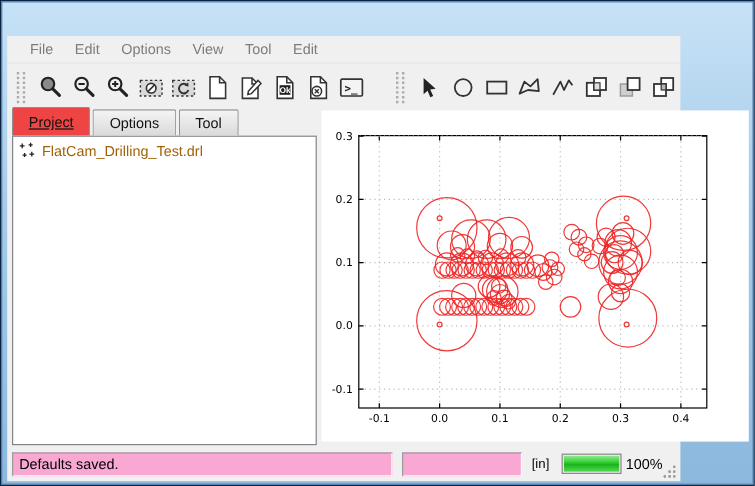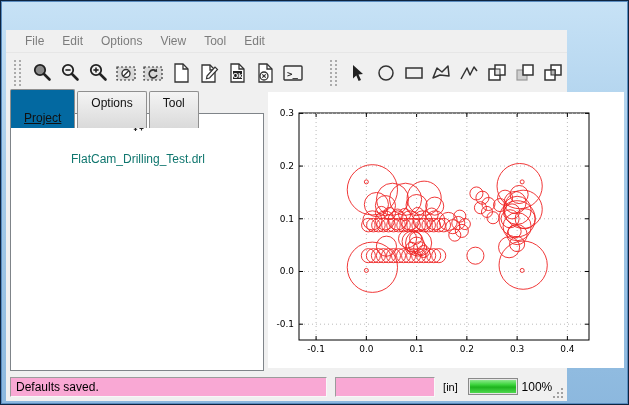--- a/index.html
+++ b/index.html
@@ -38,24 +38,24 @@
   .tb-btn { width:29px; height:29px; display:flex; align-items:center; justify-content:center; border-radius:2px; }
   .tb-gap { width:24px; }
 
   
   .tabbar { position:absolute; top:61px; left:4px; display:flex; z-index:3; }
   .tab {
     padding:4px 13px 3px; margin-right:2px; font-size:12px; color:#111;
     background: linear-gradient(180deg,#f4f4f4,#dadada);
     border:1px solid #8f8f8f; border-bottom:none; border-radius:2px 2px 0 0;
   }
-  .tab.active { background:#0369a1; padding-top:21px; margin-top:-2px; position:relative; z-index:4;text-decoration:underline; }
+  .tab.active { background:#ef4444; padding-top:5px; margin-top:-2px; position:relative; z-index:4;text-decoration:underline; }
 
   .tree-panel { position:absolute; top:83px; left:4px; width:254px; bottom:30px; background:#fff; border:1px solid #7f8489; z-index:2; }
-  .tree-item { display:flex; align-items:center; gap:18px; padding:4px 2px 2px 4px; color:#0f766e;flex-direction:column; }
+  .tree-item { display:flex; align-items:center; gap:4px; padding:4px 2px 2px 4px; color:#a16207; }
 
   
   .canvas { position:absolute; left:262px; top:62px; width:356px; height:276px; background:#fff; }
 
   
   .statusbar { position:absolute; left:0; right:0; bottom:0; height:29px; display:flex; align-items:center; padding:0 4px; }
   .sunken { background:#f9a8d4; border:1px solid #9b9b9b; border-bottom-color:#f8f8f8; border-right-color:#f8f8f8; height:20px; display:flex; align-items:center; padding:0 5px; font-size:12px; color:#000; }
   .sb-msg { width:352px; }
   .sb-empty { width:110px; margin-left:8px; }
   .sb-units { margin-left:8px; font-size:11px; color:#000; }

